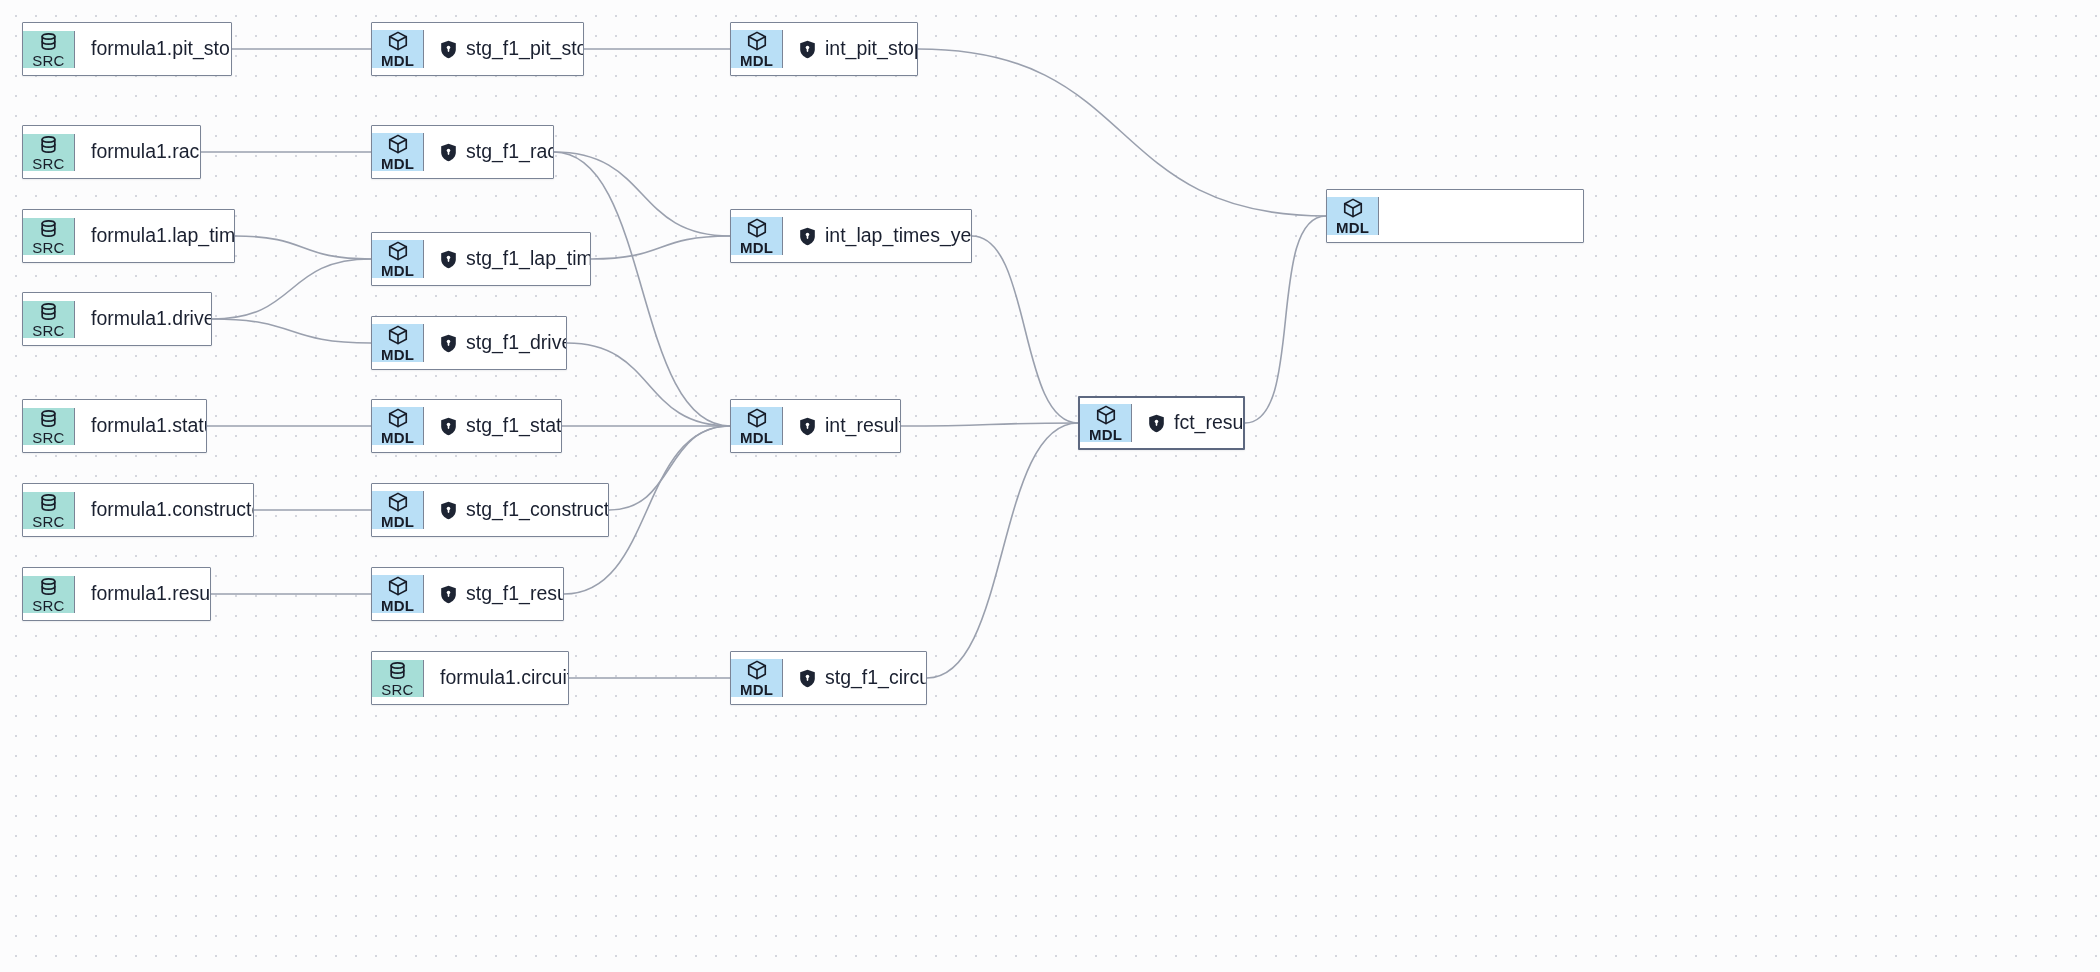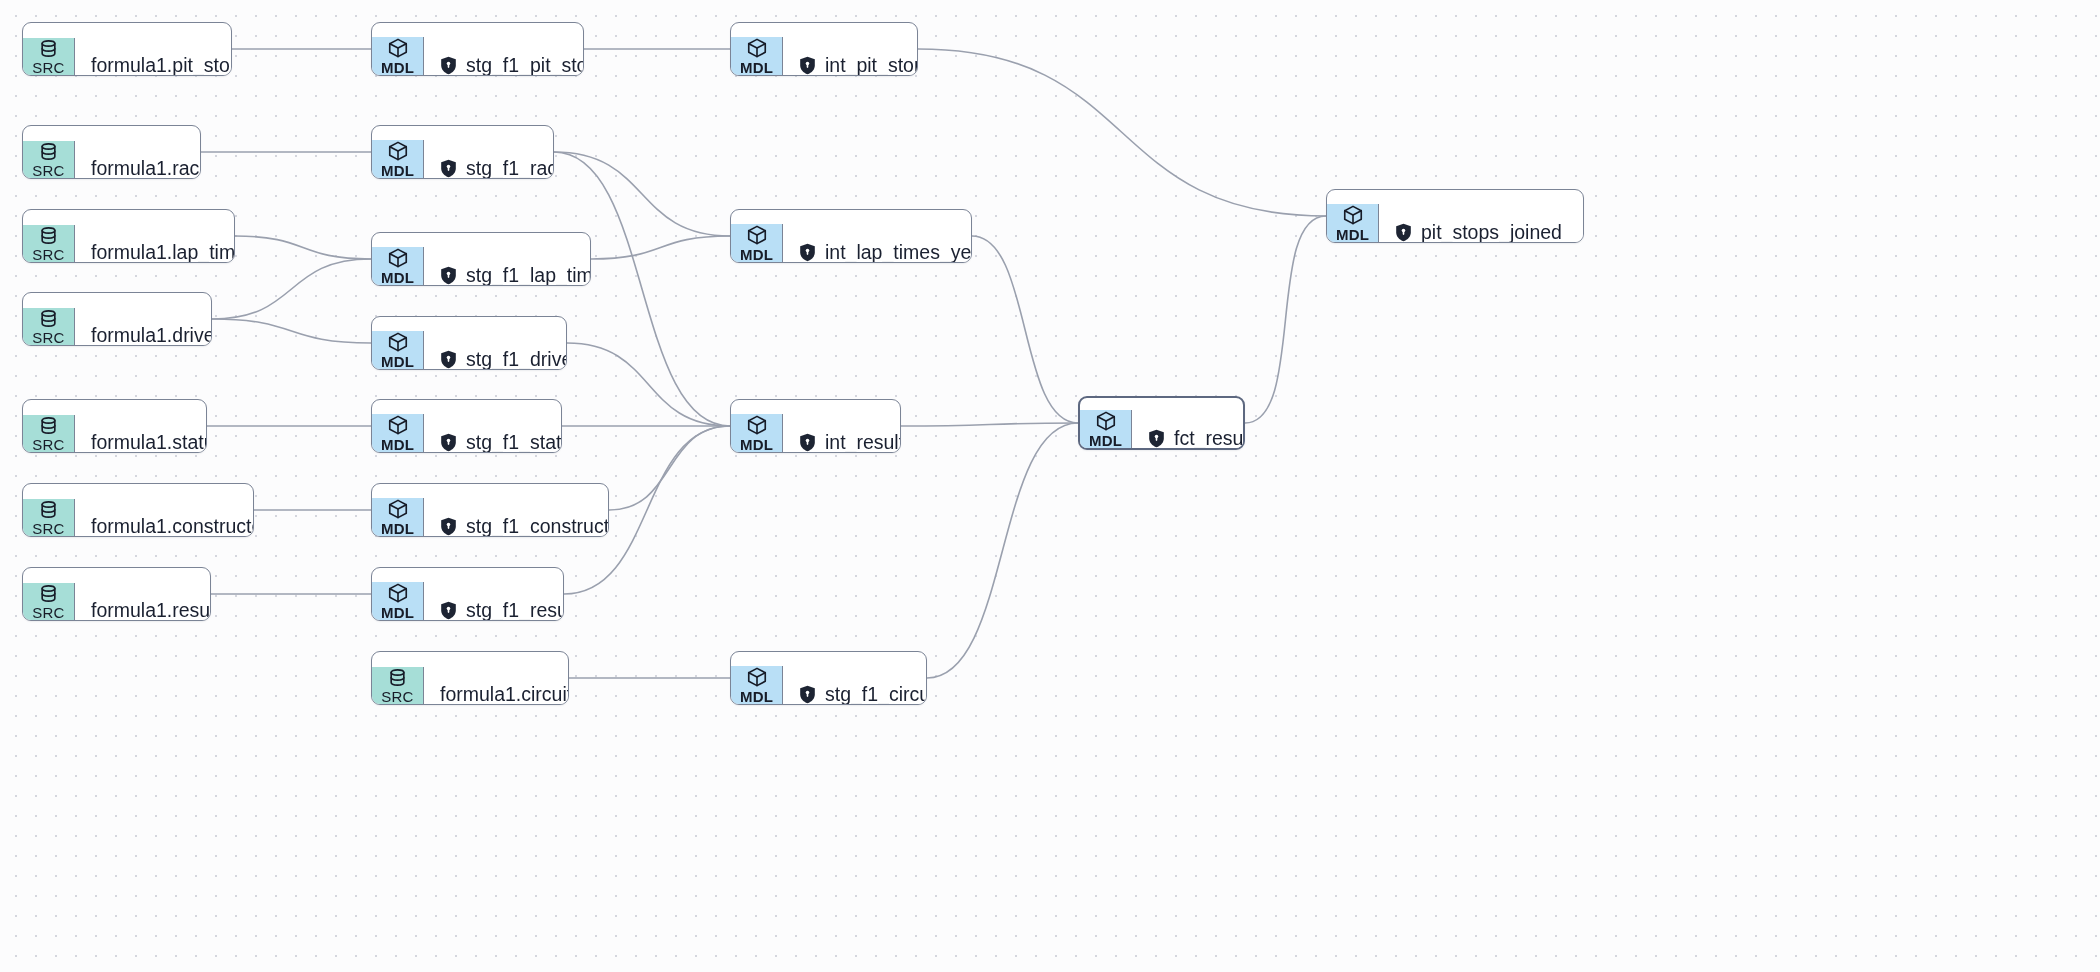--- a/index.html
+++ b/index.html
@@ -26,24 +26,24 @@
     pointer-events: none;
   }
   .edge {
     fill: none;
     stroke: #9aa0ae;
     stroke-width: 1.6;
   }
   .node {
     position: absolute;
     display: flex;
-    align-items: flex-end;
+    align-items: center;
     box-sizing: border-box;
     border: 1.6px solid #7b8496;
-    border-radius: 9px;
+    border-radius: 1px;
     background: #ffffff;
     box-shadow: 0 1px 1.5px rgba(30,36,50,0.07);
     overflow: hidden;
   }
   .node.selected {
     border-width: 2.4px;
     border-color: #5d6880;
   }
   .badge {
     flex: 0 0 auto;
@@ -436,23 +436,15 @@
       </div>
       <div class="node" style="left: 1326px; top: 189px; width: 258px; height: 54px;">
         <div class="badge mdl">
           <span class="badge-ico"><svg width="22" height="22" viewBox="0 0 24 24" fill="none" stroke="#171c28" stroke-width="1.8" stroke-linecap="round" stroke-linejoin="round">
               <path d="M12 2.6 21 7.3v9.4L12 21.4 3 16.7V7.3z"></path>
               <path d="M3 7.3 12 12l9-4.7"></path>
               <path d="M12 12v9.4"></path>
             </svg></span>
           <span class="badge-txt">MDL</span>
         </div>
-        <div class="body">
-          <span class="shield-ico"><svg width="17" height="19" viewBox="0 0 20 22" aria-hidden="true">
-              <path d="M10 0.7 18.6 3.6v7.1c0 5.2-3.6 8.9-8.6 10.6C5 19.6 1.4 15.9 1.4 10.7V3.6z" fill="#1d2433"></path>
-              <circle cx="10" cy="8.6" r="2.1" fill="#ffffff"></circle>
-              <rect x="9.05" y="9.6" width="1.9" height="4.2" rx="0.9" fill="#ffffff"></rect>
-            </svg></span>
-          <span class="label">pit_stops_joined</span>
-        </div>
       </div>
     </div>
 </div>
 
 </body></html>

